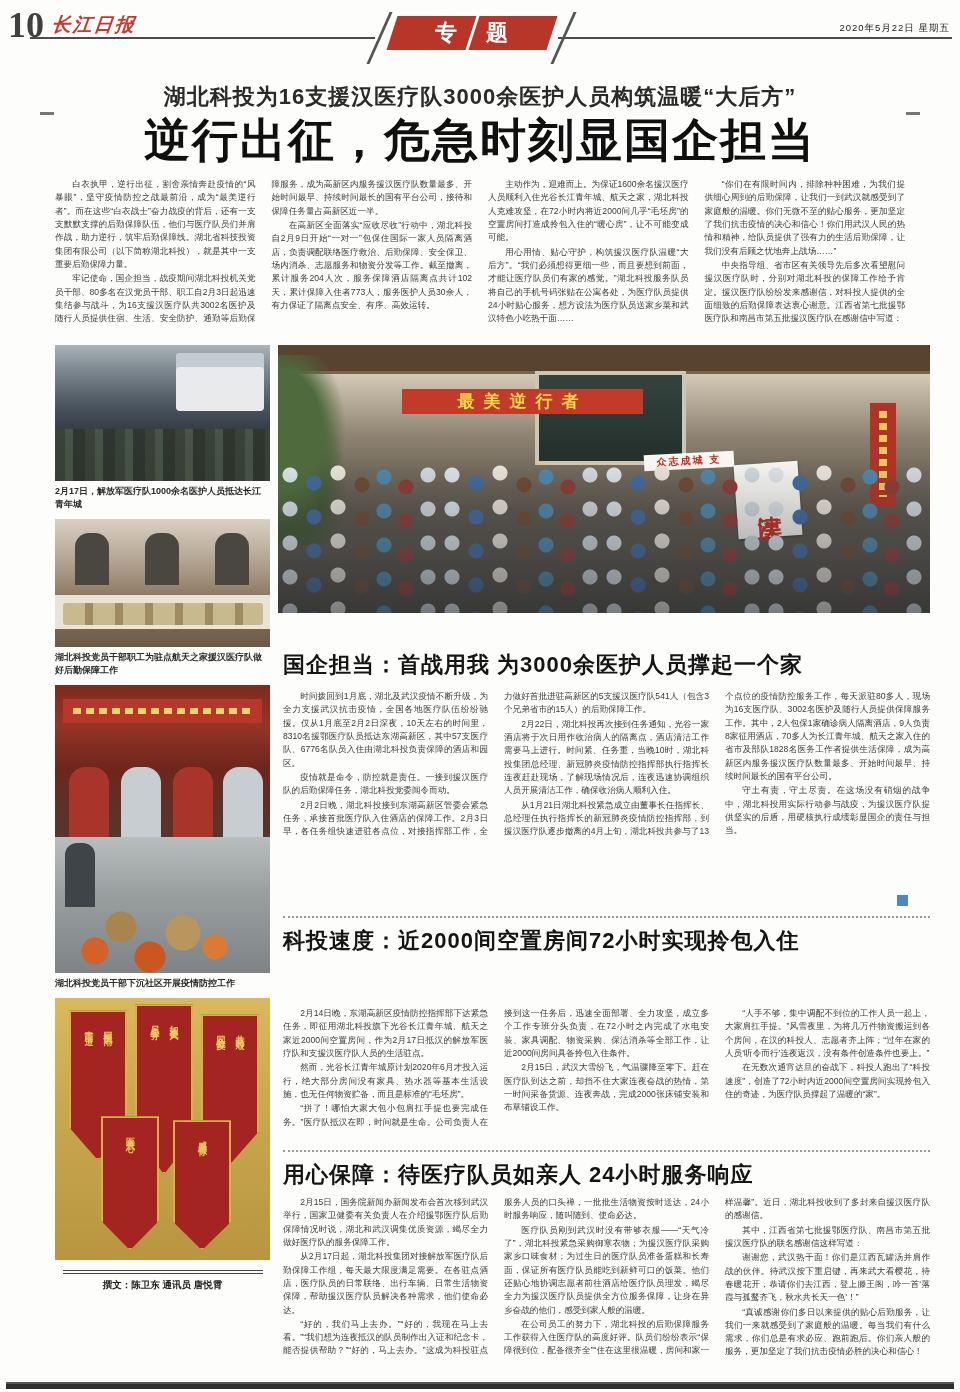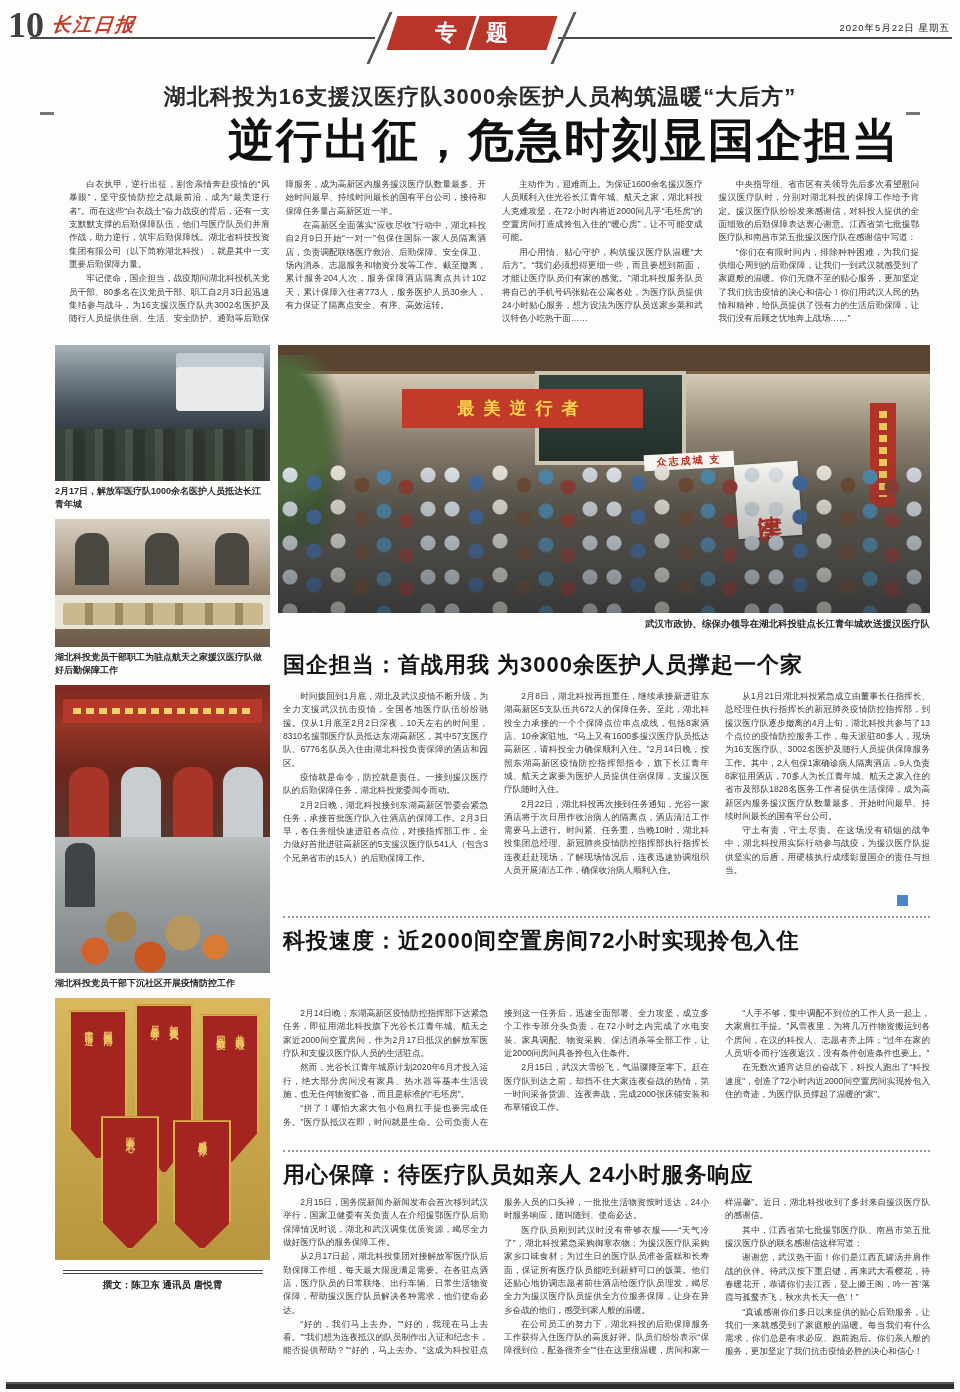--- a/index.html
+++ b/index.html
@@ -22,26 +22,26 @@
     transform:skewX(-18deg); display:flex; align-items:center; justify-content:center; gap:10px; }
   .hdr-banner span { transform:skewX(18deg); color:#fff; font-weight:bold; font-size:22px; letter-spacing:2px; }
   .hdr-banner .slash { width:3px; height:40px; background:#fff; transform:skewX(0deg); margin:0 2px; }
   .hdr-date { position:absolute; right:10px; top:22px; font-size:9.5px; color:#222; letter-spacing:1px; }
 
   
   .kicker { position:absolute; left:60px; top:82px; width:840px; text-align:center;
     font-size:22px; color:#2a2a2a; font-weight:600; letter-spacing:1px; }
   .kicker-tick { position:absolute; top:112px; width:14px; height:3px; background:#777; }
   .kicker-tick.l { left:40px; } .kicker-tick.r { right:40px; }
-  .headline { position:absolute; left:60px; top:110px; width:840px; text-align:right;
+  .headline { position:absolute; left:60px; top:110px; width:840px; text-align:center;
     font-size:46px; font-weight:900; color:#101010; letter-spacing:2px; }
 
   
   .intro { position:absolute; left:55px; top:178px; width:850px; height:152px;
-    column-count:4; column-gap:16px; overflow:hidden;margin-left:14px; }
+    column-count:4; column-gap:16px; overflow:hidden; }
   .bodytext { font-size:8.6px; line-height:1.55; color:#3b3b3b; text-align:justify; }
   .bodytext p { text-indent:2em; margin-bottom:1px; }
 
   
   .rail { position:absolute; left:55px; top:345px; width:215px; }
   .photo { position:relative; width:215px; overflow:hidden; }
   .caption { font-size:9px; font-weight:700; color:#2c2c2c; line-height:1.45; margin:4px 0 8px 0; }
 
   .ph1 { height:136px; background:
     linear-gradient(180deg,#aab4ba 0%,#7d8890 18%,#4a545e 45%,#2c343c 70%,#20262c 100%); }
@@ -86,21 +86,21 @@
   
   .mainphoto { position:absolute; left:278px; top:345px; width:652px; height:268px; overflow:hidden;
     background:linear-gradient(180deg,#c9bfae 0%,#d6ccba 10%,#b3a894 22%,#8e8372 34%,#6f675a 48%,#5b554b 62%,#4c4740 100%); }
   .mp-beam { position:absolute; left:0; top:0; width:100%; height:26px; background:#57432f;
     box-shadow:0 3px 0 #7a6549; }
   .mp-door { position:absolute; left:40%; top:30px; width:22%; height:86px; background:
     linear-gradient(180deg,#35443e 0%,#2a3733 60%,#243029 100%); box-shadow:0 0 0 4px #cfc6b2; }
   .mp-tree { position:absolute; left:-30px; top:10px; width:110px; height:190px; background:
     radial-gradient(ellipse at 30% 40%,#4f6b3d 38%,transparent 60%),
     radial-gradient(ellipse at 20% 70%,#3e5530 40%,transparent 62%); }
-  .mp-banner { position:absolute; left:19%; top:44px; width:37%; height:39px; background:#c23b28;
+  .mp-banner { position:absolute; left:19%; top:44px; width:37%; height:25px; background:#c23b28;
     display:flex; align-items:center; justify-content:center;text-align:center; }
   .mp-banner span { color:#ffd94d; font-size:17px; font-weight:900; letter-spacing:9px; }
   .mp-redvert { position:absolute; right:34px; top:58px; width:26px; height:104px; background:#b03326;
     display:flex; justify-content:center; padding-top:8px; }
   .mp-redvert i { display:block; width:8px; height:86px;
     background:repeating-linear-gradient(180deg,#edc85f 0 7px,transparent 7px 12px); }
   .mp-whitebanner { position:absolute; right:130px; top:118px; width:64px; height:74px; background:#f4f3ee;
     transform:rotate(-4deg); display:flex; align-items:center; justify-content:center; box-shadow:0 1px 3px rgba(0,0,0,.4); }
   .mp-whitebanner span { writing-mode:vertical-rl; color:#c02d20; font-size:24px; font-weight:900; letter-spacing:4px; }
   .mp-smallstrip { position:absolute; right:196px; top:108px; width:90px; height:16px; background:#f7f6f2;
@@ -153,22 +153,22 @@
   <div class="kicker-tick r"></div>
   <div class="kicker">湖北科投为16支援汉医疗队3000余医护人员构筑温暖“大后方”</div>
   <div class="headline">逆行出征，危急时刻显国企担当</div>
 
   <div class="intro bodytext">
       <p>白衣执甲，逆行出征，割舍亲情奔赴疫情的“风暴眼”，坚守疫情防控之战最前沿，成为“最美逆行者”。而在这些“白衣战士”奋力战疫的背后，还有一支支默默支撑的后勤保障队伍，他们与医疗队员们并肩作战，助力逆行，筑牢后勤保障线。湖北省科技投资集团有限公司（以下简称湖北科投），就是其中一支重要后勤保障力量。</p>
       <p>牢记使命，国企担当，战疫期间湖北科投机关党员干部、80多名在汉党员干部、职工自2月3日起迅速集结参与战斗，为16支援汉医疗队共3002名医护及随行人员提供住宿、生活、安全防护、通勤等后勤保障服务，成为高新区内服务援汉医疗队数量最多、开始时间最早、持续时间最长的国有平台公司，接待和保障任务量占高新区近一半。</p>
       <p>在高新区全面落实“应收尽收”行动中，湖北科投自2月9日开始“一对一”包保住国际一家人员隔离酒店，负责调配联络医疗救治、后勤保障、安全保卫、场内消杀、志愿服务和物资分发等工作。截至撤离，累计服务204人次，服务保障酒店隔离点共计102天，累计保障入住者773人，服务医护人员30余人，有力保证了隔离点安全、有序、高效运转。</p>
       <p>主动作为，迎难而上。为保证1600余名援汉医疗人员顺利入住光谷长江青年城、航天之家，湖北科投人克难攻坚，在72小时内将近2000间几乎“毛坯房”的空置房间打造成拎包入住的“暖心房”，让不可能变成可能。</p>
       <p>用心用情、贴心守护，构筑援汉医疗队温暖“大后方”。“我们必须想得更细一些，而且要想到前面，才能让医疗队员们有家的感觉。”湖北科投服务队员将自己的手机号码张贴在公寓各处，为医疗队员提供24小时贴心服务，想方设法为医疗队员送家乡菜和武汉特色小吃热干面……</p>
+      <p>“你们在有限时间内，排除种种困难，为我们提供细心周到的后勤保障，让我们一到武汉就感受到了家庭般的温暖。你们无微不至的贴心服务，更加坚定了我们抗击疫情的决心和信心！你们用武汉人民的热情和精神，给队员提供了强有力的生活后勤保障，让我们没有后顾之忧地奔上战场……”</p>
       <p>中央指导组、省市区有关领导先后多次看望慰问援汉医疗队时，分别对湖北科投的保障工作给予肯定。援汉医疗队纷纷发来感谢信，对科投人提供的全面细致的后勤保障表达衷心谢意。江西省第七批援鄂医疗队和南昌市第五批援汉医疗队在感谢信中写道：</p>
-      <p>“你们在有限时间内，排除种种困难，为我们提供细心周到的后勤保障，让我们一到武汉就感受到了家庭般的温暖。你们无微不至的贴心服务，更加坚定了我们抗击疫情的决心和信心！你们用武汉人民的热情和精神，给队员提供了强有力的生活后勤保障，让我们没有后顾之忧地奔上战场……”</p>
     </div>
 
   <div class="rail">
     <div class="photo ph1">
       <div class="bus"></div>
       <div class="crowdband"></div>
     </div>
     <div class="caption">2月17日，解放军医疗队1000余名医护人员抵达长江青年城</div>
 
     <div class="photo ph2">
@@ -232,28 +232,26 @@
         <i></i>
       </div>
     <div class="mp-smallstrip">
       <span>众志成城 支</span>
     </div>
     <div class="mp-whitebanner">
       <span>津医</span>
     </div>
     <div class="mp-crowd"></div>
   </div>
-  <div class="mp-caption">武汉市政协、综保办领导在湖北科投驻点长江青年城欢送援汉医疗队</div>
 
   <div class="sec-head" style="top:650px">国企担当：首战用我 为3000余医护人员撑起一个家</div>
   <div class="sec-body bodytext" style="top:690px; height:216px">
       <p>时间拨回到1月底，湖北及武汉疫情不断升级，为全力支援武汉抗击疫情，全国各地医疗队伍纷纷驰援。仅从1月底至2月2日深夜，10天左右的时间里，8310名援鄂医疗队员抵达东湖高新区，其中57支医疗队、6776名队员入住由湖北科投负责保障的酒店和园区。</p>
       <p>疫情就是命令，防控就是责任。一接到援汉医疗队的后勤保障任务，湖北科投党委闻令而动。</p>
       <p>2月2日晚，湖北科投接到东湖高新区管委会紧急任务，承接首批医疗队入住酒店的保障工作。2月3日早，各任务组快速进驻各点位，对接指挥部工作，全力做好首批进驻高新区的5支援汉医疗队541人（包含3个兄弟省市的15人）的后勤保障工作。</p>
-      <p>2月8日，湖北科投再担重任，继续承接新进驻东湖高新区5支队伍共672人的保障任务。至此，湖北科投全力承接的一个个保障点位串点成线，包括8家酒店、10余家驻地。“马上又有1600多援汉医疗队员抵达高新区，请科投全力确保顺利入住。”2月14日晚，按照东湖高新区疫情防控指挥部指令，旗下长江青年城、航天之家要为医护人员提供住宿保障，支援汉医疗队随时入住。</p>
       <p>2月22日，湖北科投再次接到任务通知，光谷一家酒店将于次日用作收治病人的隔离点，酒店清洁工作需要马上进行。时间紧、任务重，当晚10时，湖北科投集团总经理、新冠肺炎疫情防控指挥部执行指挥长连夜赶赴现场，了解现场情况后，连夜迅速协调组织人员开展清洁工作，确保收治病人顺利入住。</p>
       <p>从1月21日湖北科投紧急成立由董事长任指挥长、总经理任执行指挥长的新冠肺炎疫情防控指挥部，到援汉医疗队逐步撤离的4月上旬，湖北科投共参与了13个点位的疫情防控服务工作，每天派驻80多人，现场为16支医疗队、3002名医护及随行人员提供保障服务工作。其中，2人包保1家确诊病人隔离酒店，9人负责8家征用酒店，70多人为长江青年城、航天之家入住的省市及部队1828名医务工作者提供生活保障，成为高新区内服务援汉医疗队数量最多、开始时间最早、持续时间最长的国有平台公司。</p>
       <p>守土有责，守土尽责。在这场没有硝烟的战争中，湖北科投用实际行动参与战疫，为援汉医疗队提供坚实的后盾，用硬核执行成绩彰显国企的责任与担当。</p>
     </div>
   <div class="end-marker" style="left:897px; top:895px"></div>
   <div class="dotted-sep" style="top:916px"></div>
 
   <div class="sec-head" style="top:926px">科投速度：近2000间空置房间72小时实现拎包入住</div>
   <div class="sec-body bodytext" style="top:1007px; height:182px">
       <p>2月14日晚，东湖高新区疫情防控指挥部下达紧急任务，即征用湖北科投旗下光谷长江青年城、航天之家近2000间空置房间，作为2月17日抵汉的解放军医疗队和支援汉医疗队人员的生活驻点。</p>

